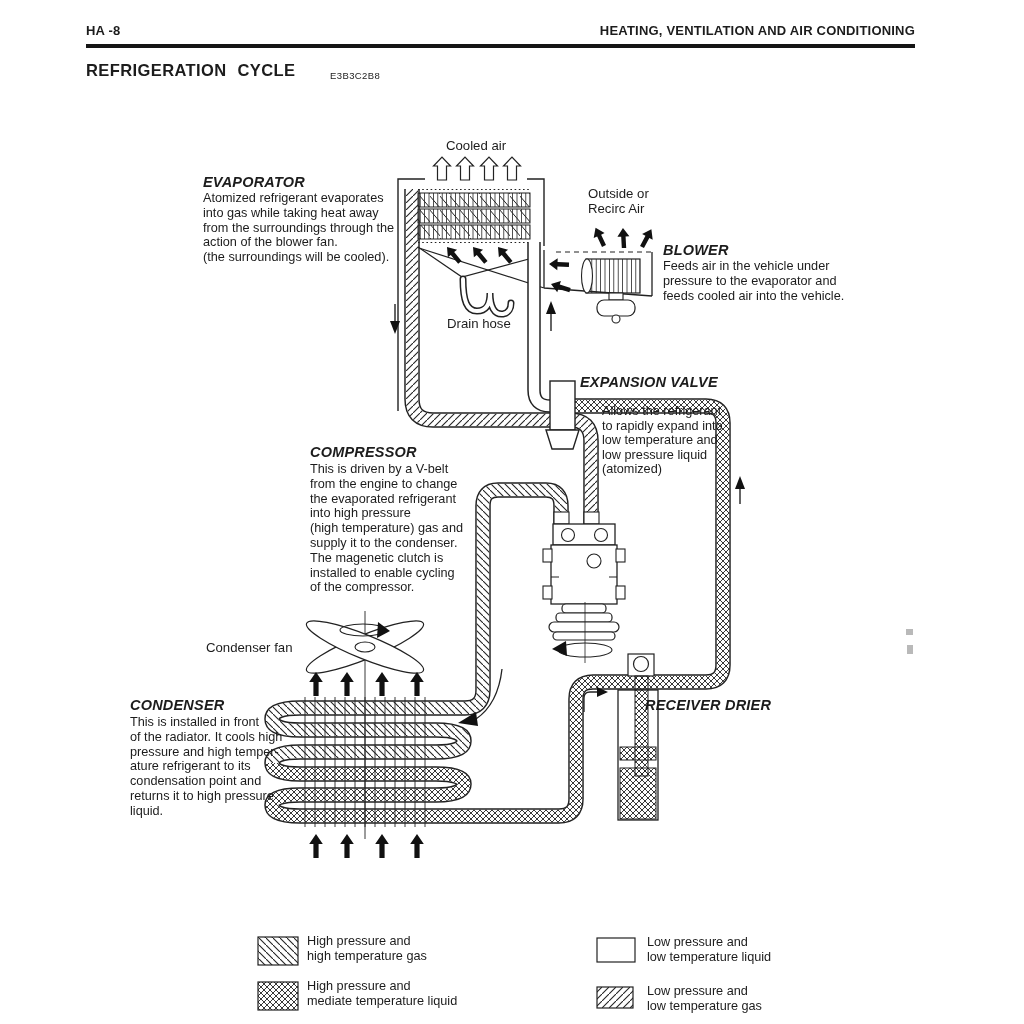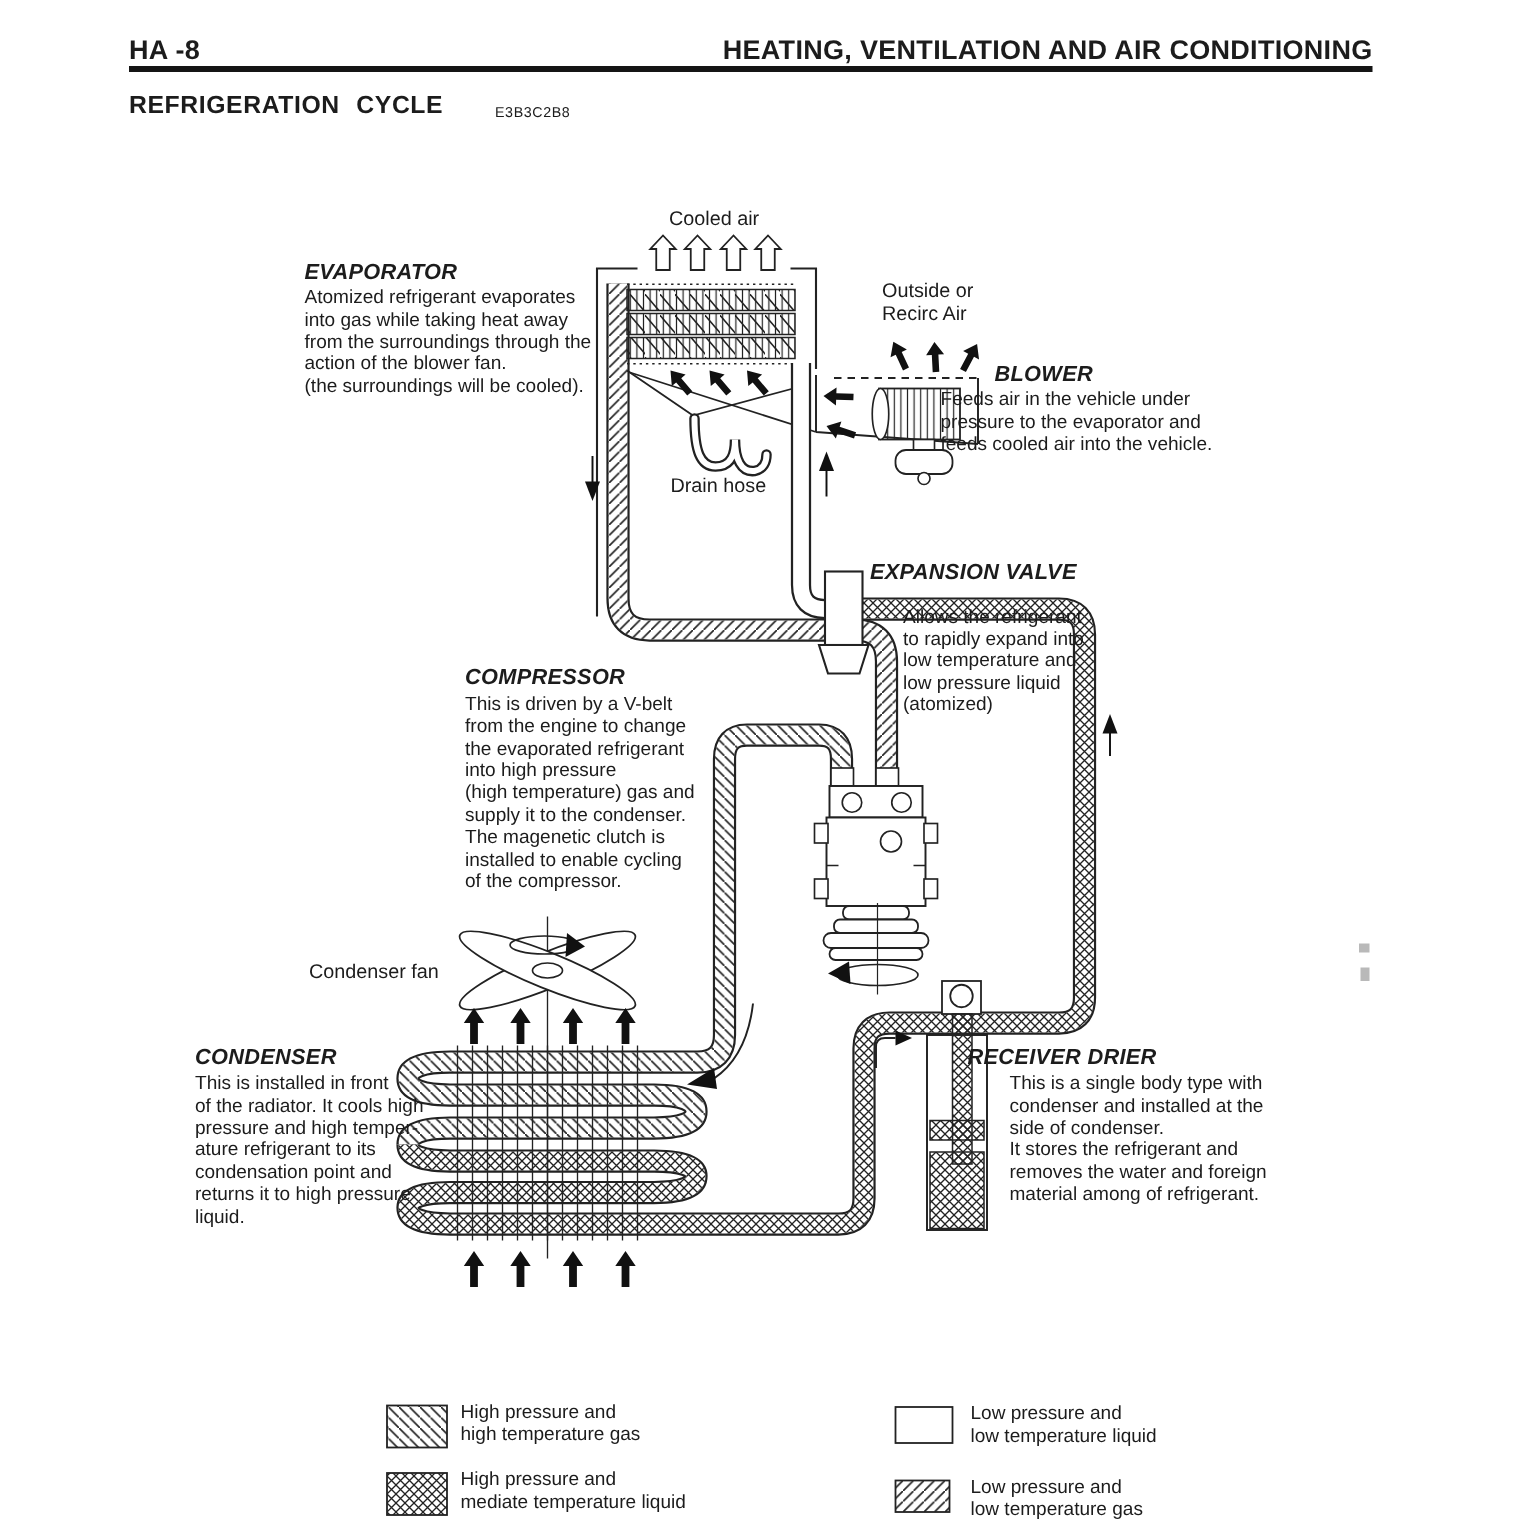--- a/index.html
+++ b/index.html
@@ -2,21 +2,21 @@
 <html><head>
 <meta charset="utf-8">
 <style>
   html,body{margin:0;padding:0;background:#fff;}
   .page{position:relative;width:1024px;height:1024px;background:#fff;overflow:hidden;
         font-family:"Liberation Sans","DejaVu Sans",sans-serif;color:#1c1c1c;}
   .page svg{position:absolute;left:0;top:0;}
   .txt{position:absolute;left:0;top:0;width:1024px;height:1024px;}
   .lbl{position:absolute;white-space:nowrap;}
   .h{font-weight:bold;font-size:14.5px;letter-spacing:.2px;font-style:italic;}
-  .h2{font-weight:bold;font-size:18px;letter-spacing:.2px;text-align:center;}
+  .h2{font-weight:bold;font-size:13px;letter-spacing:.2px;text-align:center;}
   .b{font-size:12.7px;line-height:14.8px;}
   .b .line{white-space:nowrap;}
   .small{font-size:13.2px;}
   .code{font-size:9.5px;letter-spacing:.4px;}
   .rule{position:absolute;background:#151515;}
   .titlebig{font-weight:bold;font-size:16.5px;letter-spacing:.4px;word-spacing:6px;}
 </style>
 </head>
 <body>
 
@@ -240,21 +240,21 @@
     <div class="line">action of the blower fan.</div>
     <div class="line">(the surroundings will be cooled).</div>
   </div>
 
   <div class="lbl small" style="left:588px;top:186px;">
     <div>Outside or</div>
     <div>Recirc Air</div>
   </div>
 
   <div class="lbl h" style="left:663px;top:242px;">BLOWER</div>
-  <div class="lbl b" style="left:627px;top:259px;">
+  <div class="lbl b" style="left:663px;top:259px;">
     <div class="line">Feeds air in the vehicle under</div>
     <div class="line">pressure to the evaporator and</div>
     <div class="line">feeds cooled air into the vehicle.</div>
   </div>
 
   <div class="lbl small" style="left:447px;top:316px;">Drain hose</div>
 
   <div class="lbl h" style="left:580px;top:374px;">EXPANSION VALVE</div>
   <div class="lbl b" style="left:602px;top:404px;line-height:14.6px;">
     <div class="line">Allows the refrigerant</div>
@@ -284,28 +284,20 @@
     <div class="line">This is installed in front</div>
     <div class="line">of the radiator. It cools high</div>
     <div class="line">pressure and high temper-</div>
     <div class="line">ature refrigerant to its</div>
     <div class="line">condensation point and</div>
     <div class="line">returns it to high pressure</div>
     <div class="line">liquid.</div>
   </div>
 
   <div class="lbl h" style="left:645px;top:697px;">RECEIVER DRIER</div>
-  <div class="lbl b" style="left:673px;top:715px;">
-    <div class="line">This is a single body type with</div>
-    <div class="line">condenser and installed at the</div>
-    <div class="line">side of condenser.</div>
-    <div class="line">It stores the refrigerant and</div>
-    <div class="line">removes the water and foreign</div>
-    <div class="line">material among of refrigerant.</div>
-  </div>
 
   <div class="lbl b" style="left:307px;top:934px;line-height:15.4px;">
     <div class="line">High pressure and</div>
     <div class="line">high temperature gas</div>
   </div>
   <div class="lbl b" style="left:307px;top:979px;line-height:15.4px;">
     <div class="line">High pressure and</div>
     <div class="line">mediate temperature liquid</div>
   </div>
   <div class="lbl b" style="left:647px;top:935px;line-height:15.4px;">

